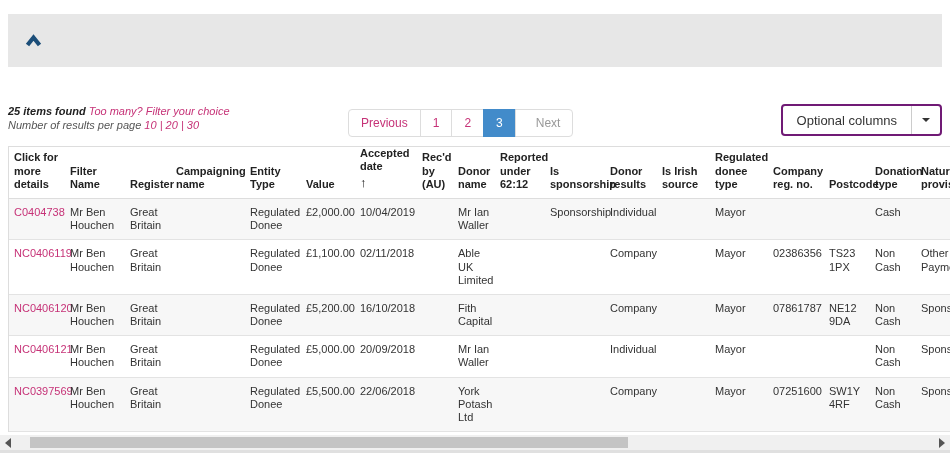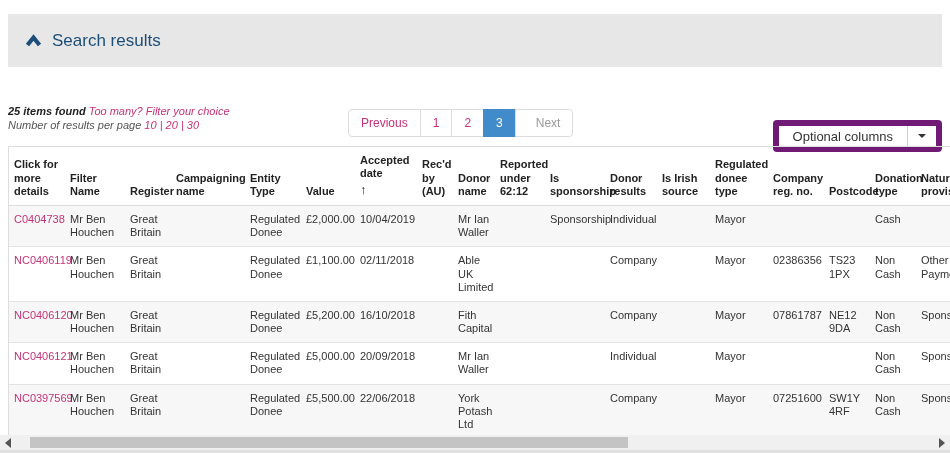--- a/index.html
+++ b/index.html
@@ -27,33 +27,33 @@
   .filter-link{color:var(--pink,#c63277);text-decoration:none;}
   .pp-link,.pp-sep{color:var(--pink,#c63277);text-decoration:none;}
   .pagination{display:flex;margin-top:5px;}
   .pg-btn{background:#fff;border:1px solid #ddd;color:var(--pink,#c63277);font-size:12px;
           font-family:inherit;padding:7px 12px;margin-left:-1px;cursor:pointer;line-height:1;}
   .pg-btn:first-child{border-radius:4px 0 0 4px;margin-left:16px;}
   .pg-btn:last-child{border-radius:0 4px 4px 0;padding-left:20px;}
   .pg-btn.active{background:var(--blue,#428bca);border-color:var(--blue,#428bca);color:#fff;}
   .pg-btn.disabled{color:#999;cursor:default;}
   .spacer{flex:1;}
-  .opt-btn{display:flex;margin-top:16px;height:32px;box-sizing:border-box;border:6px solid #701a75;
+  .opt-btn{display:flex;margin-top:0;height:32px;box-sizing:border-box;border:2px solid #701a75;
            border-radius:4px;background:#fff;cursor:pointer;align-items:stretch;}
   .opt-main{display:flex;align-items:center;padding:0 14px;font-size:13px;color:#333;}
   .opt-caret{display:flex;align-items:center;padding:0 10px;border-left:1px solid #ccc;}
   .caret-icon{width:0;height:0;border-left:4px solid transparent;border-right:4px solid transparent;
               border-top:4px solid #333;}
 
   
   .table-wrap{position:absolute;top:146px;left:8px;width:941px;overflow:hidden;border-left:1px solid #ddd;}
   .results-table{border-collapse:collapse;table-layout:fixed;width:987px;font-size:11px;color:#333;
                  border-top:1px solid #ddd;}
   .results-table th{font-size:11px;font-weight:bold;color:#222;text-align:left;vertical-align:bottom;
-                    padding:7px 4px 7px 5px;border-bottom:1px solid #ddd;line-height:1.2;}
+                    padding:0 4px 7px 5px;border-bottom:1px solid #ddd;line-height:1.2;}
   .results-table td{vertical-align:top;padding:7px 4px 7px 5px;border-bottom:1px solid #e3e3e3;line-height:1.2;}
   .results-table tbody tr:nth-child(odd){background:#f7f7f7;}
   .id-link{color:var(--pink,#c63277);text-decoration:none;white-space:nowrap;}
   .sort-arrow{font-size:13px;font-weight:bold;color:#111;margin-top:2px;}
 
   
   .hscroll{position:absolute;left:0;right:0;bottom:3px;height:15px;background:#f0f0f0;}
   .sb-arrow{position:absolute;top:0;width:16px;height:15px;display:flex;align-items:center;
             justify-content:center;cursor:pointer;}
   .sb-arrow.left{left:0;} .sb-arrow.right{right:0;}
@@ -68,21 +68,20 @@
 <body>
 
 <div class="page">
 
   <div class="panel-header">
     <span class="chev">
       <svg width="17" height="13" viewBox="0 0 17 13">
           <path d="M2.5 11 L8.5 3.5 L14.5 11" fill="none" stroke="currentColor" stroke-width="4.2"></path>
         </svg>
     </span>
-    <span class="panel-title">Search results</span>
   </div>
 
 
   <div class="toolbar">
     <div class="info">
       <div class="info-line1">
         <span class="count">25 items found</span>
         <a href="#" class="filter-link">Too many? Filter your choice</a>
       </div>
       <div class="info-line3">

